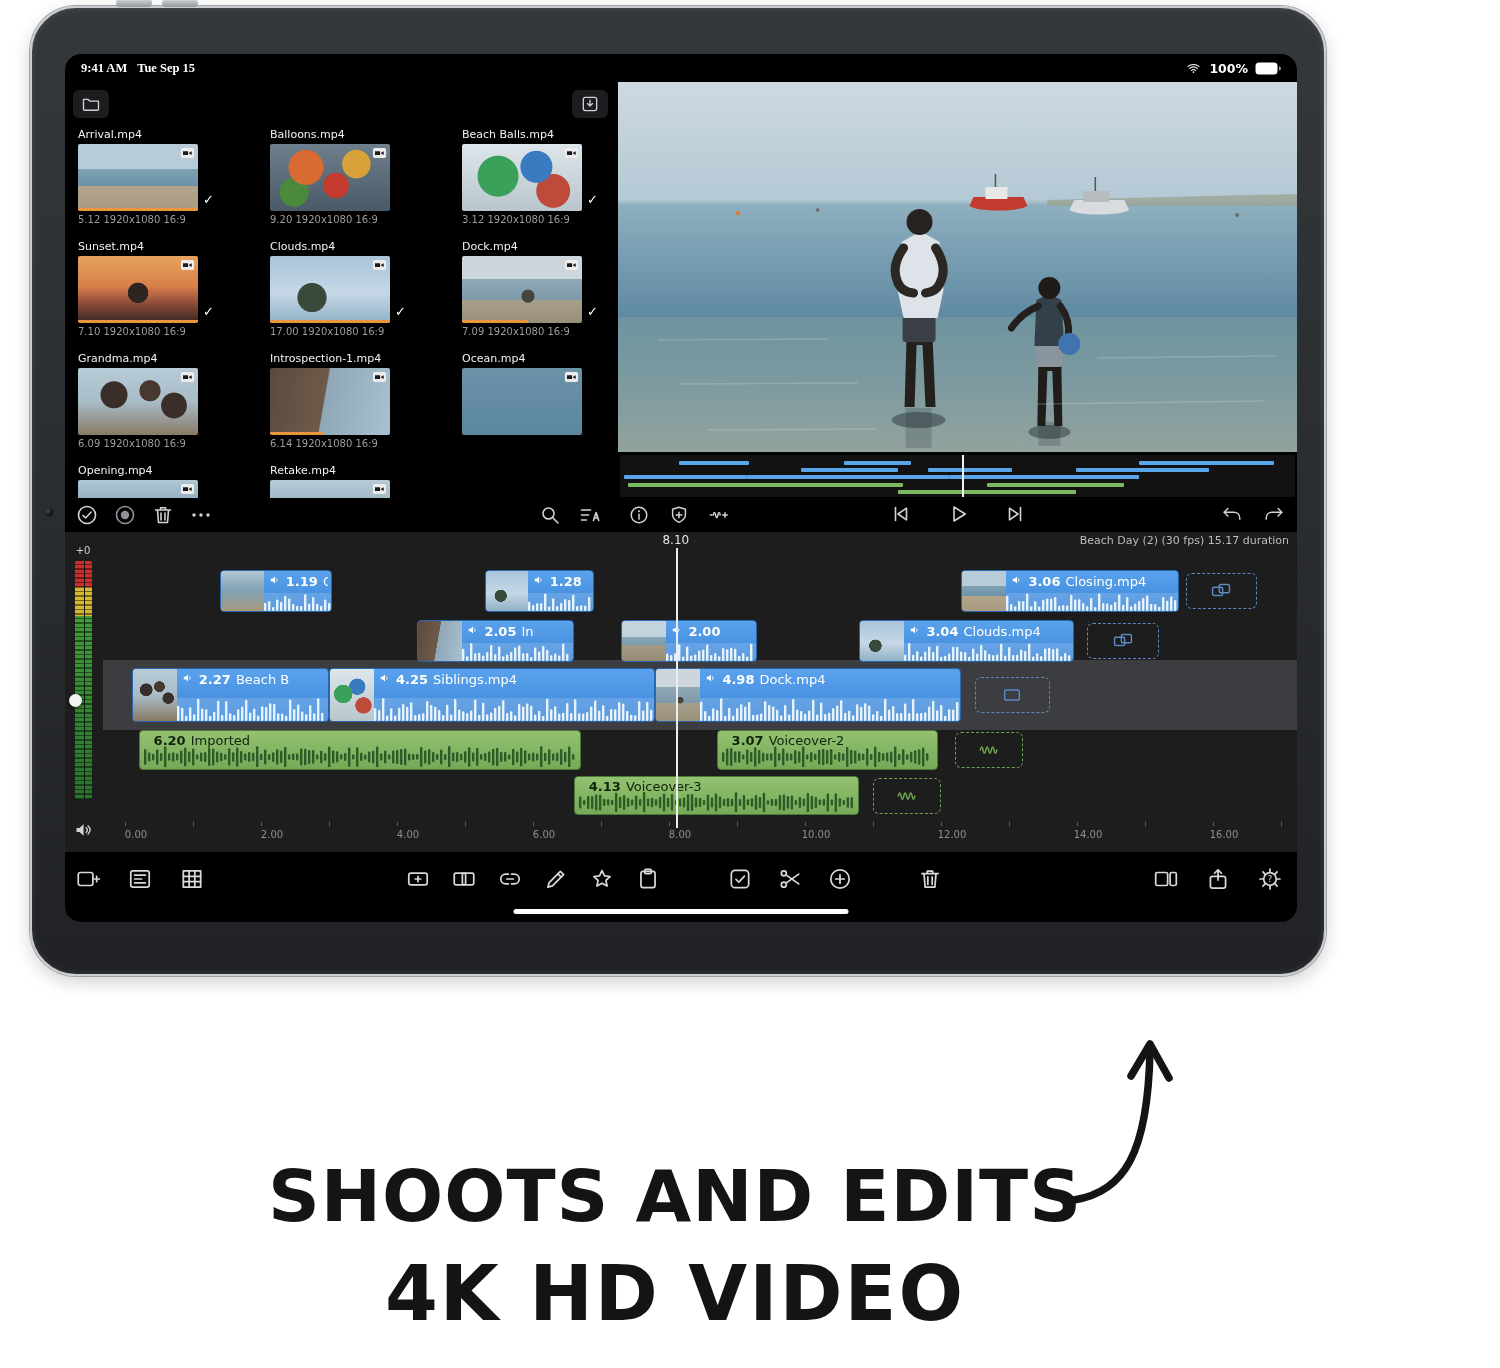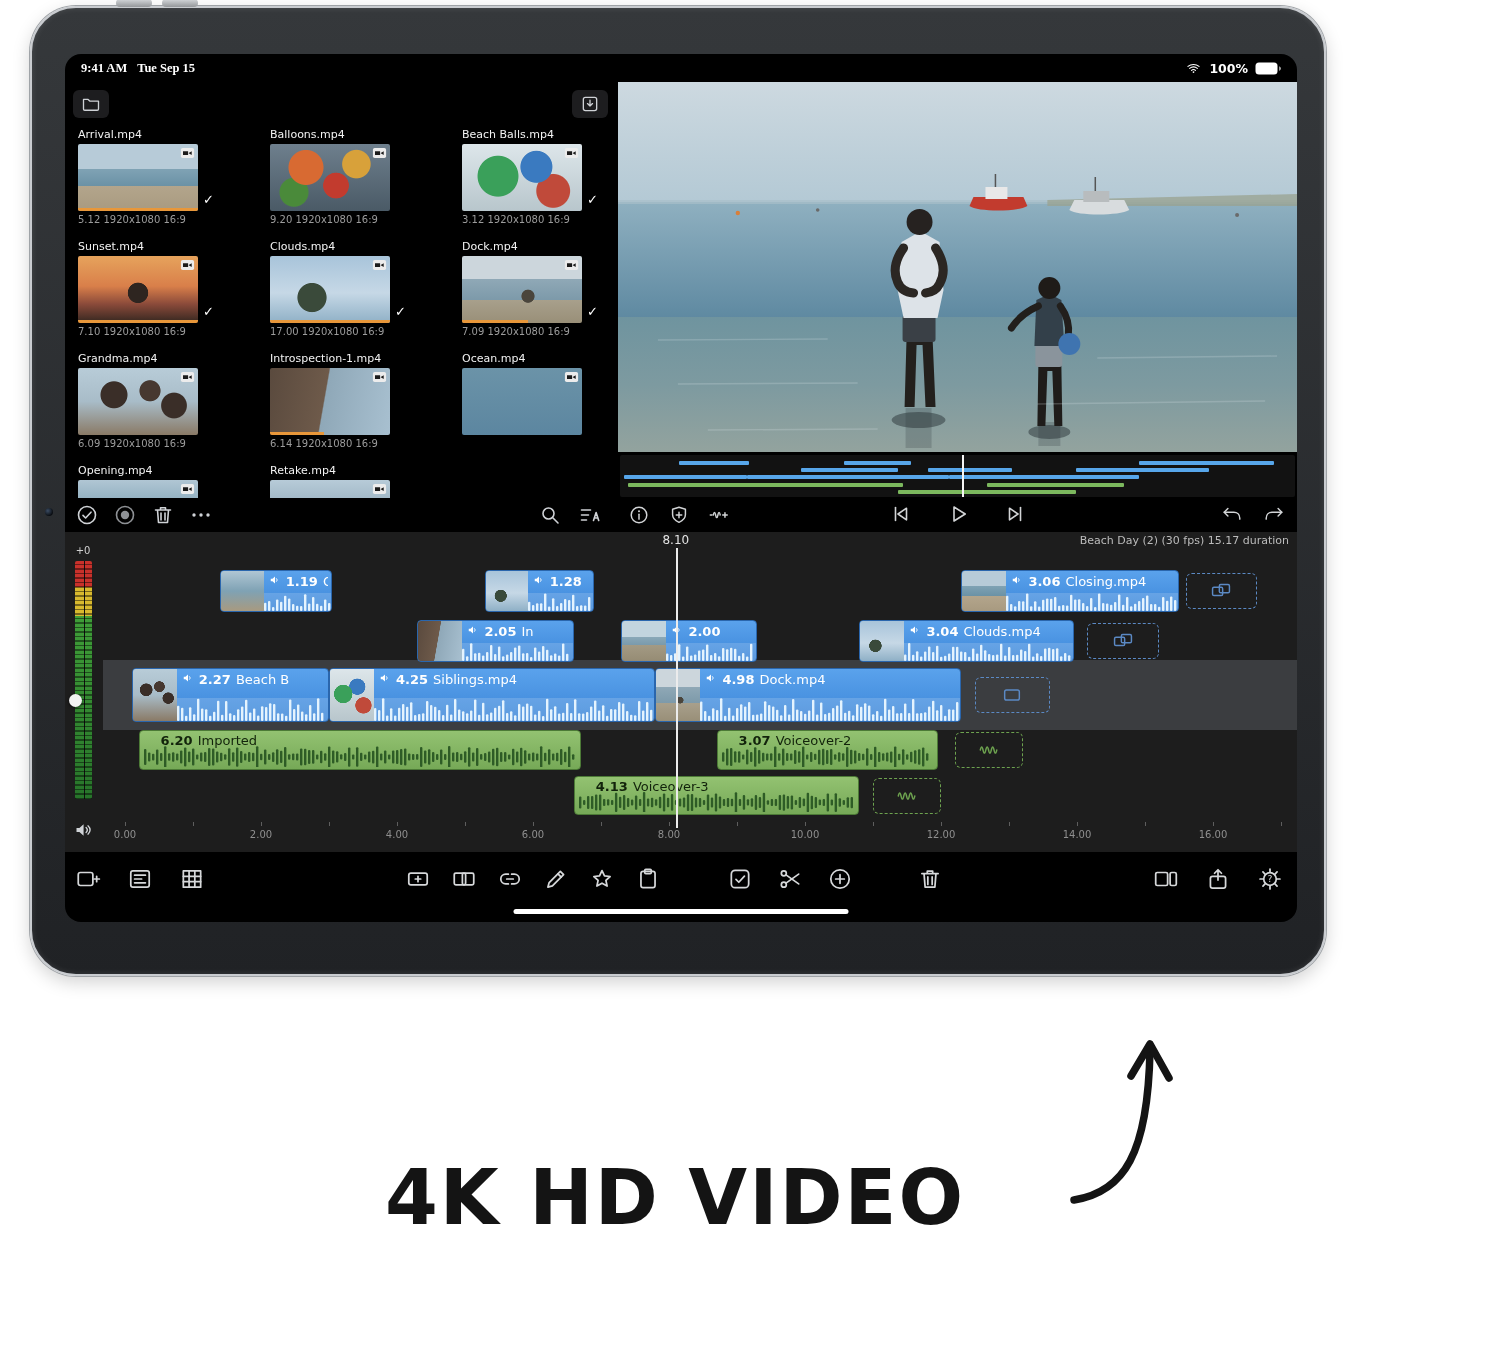--- a/index.html
+++ b/index.html
@@ -80,32 +80,32 @@
   .tl-speaker{position:absolute;left:9px;top:288px;width:20px;height:20px;color:#cfd2d6;}
   #track-band{position:absolute;left:38px;right:0;top:128px;height:70px;background:#3b3d40;}
   #tracks{position:absolute;inset:0;}
   .tl-clip{position:absolute;border-radius:4px;overflow:hidden;box-sizing:border-box;z-index:2;}
   .tl-clip.video{background:linear-gradient(180deg,#5aa2ec,#3c86d8);border:1px solid #2a66ad;}
   .tl-clip.audio{background:linear-gradient(180deg,#93c271,#76a957);border:1px solid #4c7a36;}
   .clip-thumb{position:absolute;left:0;top:0;bottom:0;}
   .clip-label{position:absolute;top:3px;right:3px;display:flex;gap:5px;color:#fff;font-size:13px;
     white-space:nowrap;overflow:hidden;align-items:flex-start;z-index:3;}
   .clip-label .dur{font-weight:bold;}
-  .clip-label.audio-label{color:#12230b;left:21px;right:3px;top:2px;}
+  .clip-label.audio-label{color:#12230b;left:14px;right:3px;top:2px;}
   .spk{width:12px;height:12px;display:inline-flex;color:#fff;}
   .spk svg{width:12px;height:12px;display:block;}
   .clip-wave{position:absolute;right:0;bottom:0;background:rgba(255,255,255,.16);line-height:0;}
   .clip-wave-audio{position:absolute;left:4px;right:4px;bottom:2px;top:15px;display:flex;align-items:center;line-height:0;overflow:hidden;}
   .tl-ghost{position:absolute;border:1.5px dashed #5b89c4;border-radius:6px;z-index:2;
     display:flex;align-items:center;justify-content:center;color:#5b89c4;box-sizing:border-box;}
   .tl-ghost.audio{border-color:#6da24f;color:#6da24f;}
   .tl-ghost .icon{width:22px;height:22px;}
   #playhead{position:absolute;top:16px;height:280px;width:2px;background:#ececec;z-index:20;}
   .ruler{position:absolute;left:0;right:0;top:288px;height:28px;}
-  .ruler-label{position:absolute;top:9px;transform:translateX(-50%);color:#8f8f8f;font-size:10px;}
+  .ruler-label{position:absolute;top:9px;transform:translateX(-50%);color:#8f8f8f;font-size:10px;margin-left:11px;}
   .ruler-tick{position:absolute;top:2px;width:1px;height:4px;background:#5e5e5e;}
 
   
   #toolbar{position:absolute;left:0;right:0;top:800px;height:50px;color:#d6d8da;}
   #toolbar .grp{position:absolute;top:12px;display:flex;}
   #toolbar .icon{width:26px;height:26px;}
   .bt-left{left:10px;gap:26px;}
   .bt-mid1{left:340px;gap:20px;}
   .bt-mid2{left:662px;gap:24px;}
   .bt-mid3{left:852px;}
@@ -1431,14 +1431,15 @@
 
     <div id="home" data-name="home-indicator"></div>
   </div>
 </div>
 
 <svg id="arrow" viewBox="0 0 132 186" data-name="arrow-up-icon">
   <path d="M22 172 C 72 164, 96 126, 98 22" stroke="#141414" stroke-width="7.5" fill="none" stroke-linecap="round"></path>
   <path d="M79 48 L98 16 L117 50" stroke="#141414" stroke-width="7.5" fill="none" stroke-linecap="round" stroke-linejoin="round"></path>
 </svg>
 <div id="caption" data-name="marketing-caption">
+  <div class="l1" data-name="caption-line-1">SHOOTS AND EDITS</div>
   <div class="l2" data-name="caption-line-2">4K HD VIDEO</div>
 </div>
 
 </body></html>

